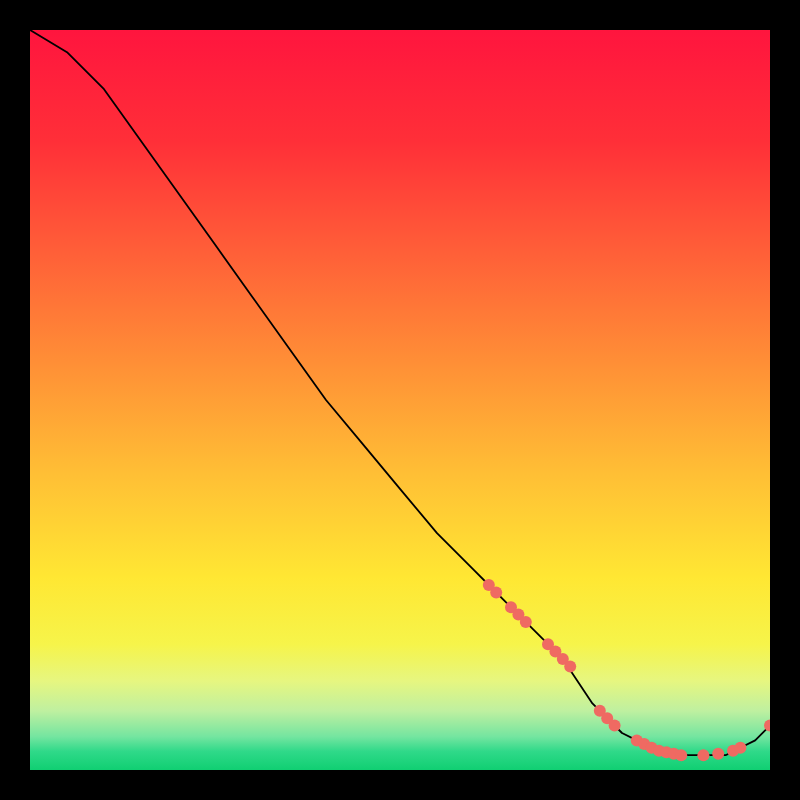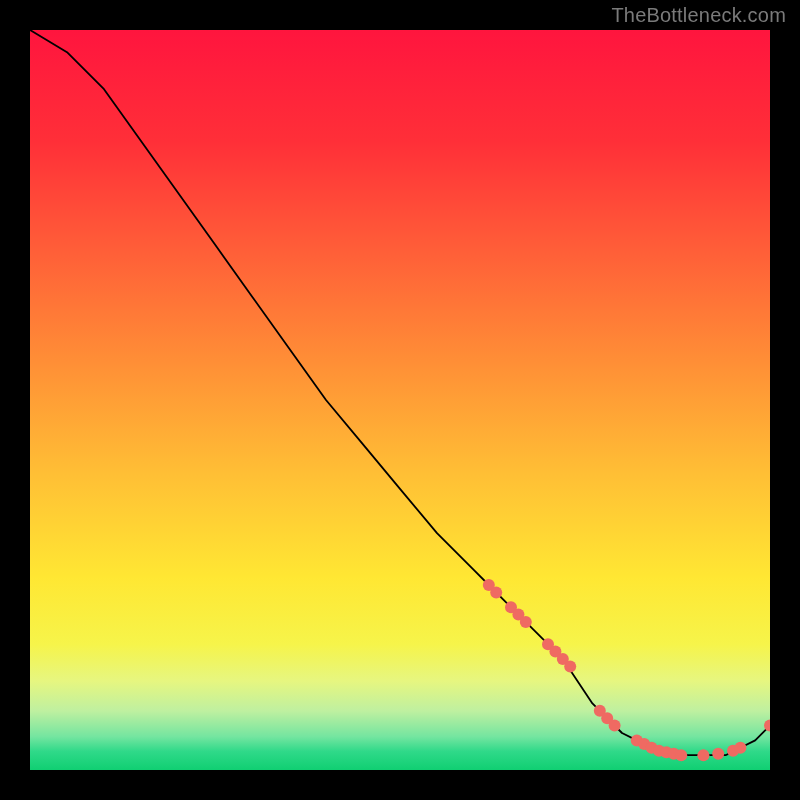--- a/index.html
+++ b/index.html
@@ -37,21 +37,20 @@
   .plot svg {
     width: 740px;
     height: 740px;
     display: block;
   }
 </style>
 </head>
 <body>
 
 <div class="stage">
-  <div class="watermark">TheBottleneck.com</div>
 
   <div class="plot">
     <svg viewBox="0 0 740 740" preserveAspectRatio="none">
       <defs>
         <linearGradient id="bg-grad" x1="0" y1="0" x2="0" y2="1">
 
         <stop offset="0%" stop-color="#ff153e"></stop>
             <stop offset="15%" stop-color="#ff2f38"></stop>
             <stop offset="30%" stop-color="#ff5f38"></stop>
             <stop offset="45%" stop-color="#ff8f36"></stop>

